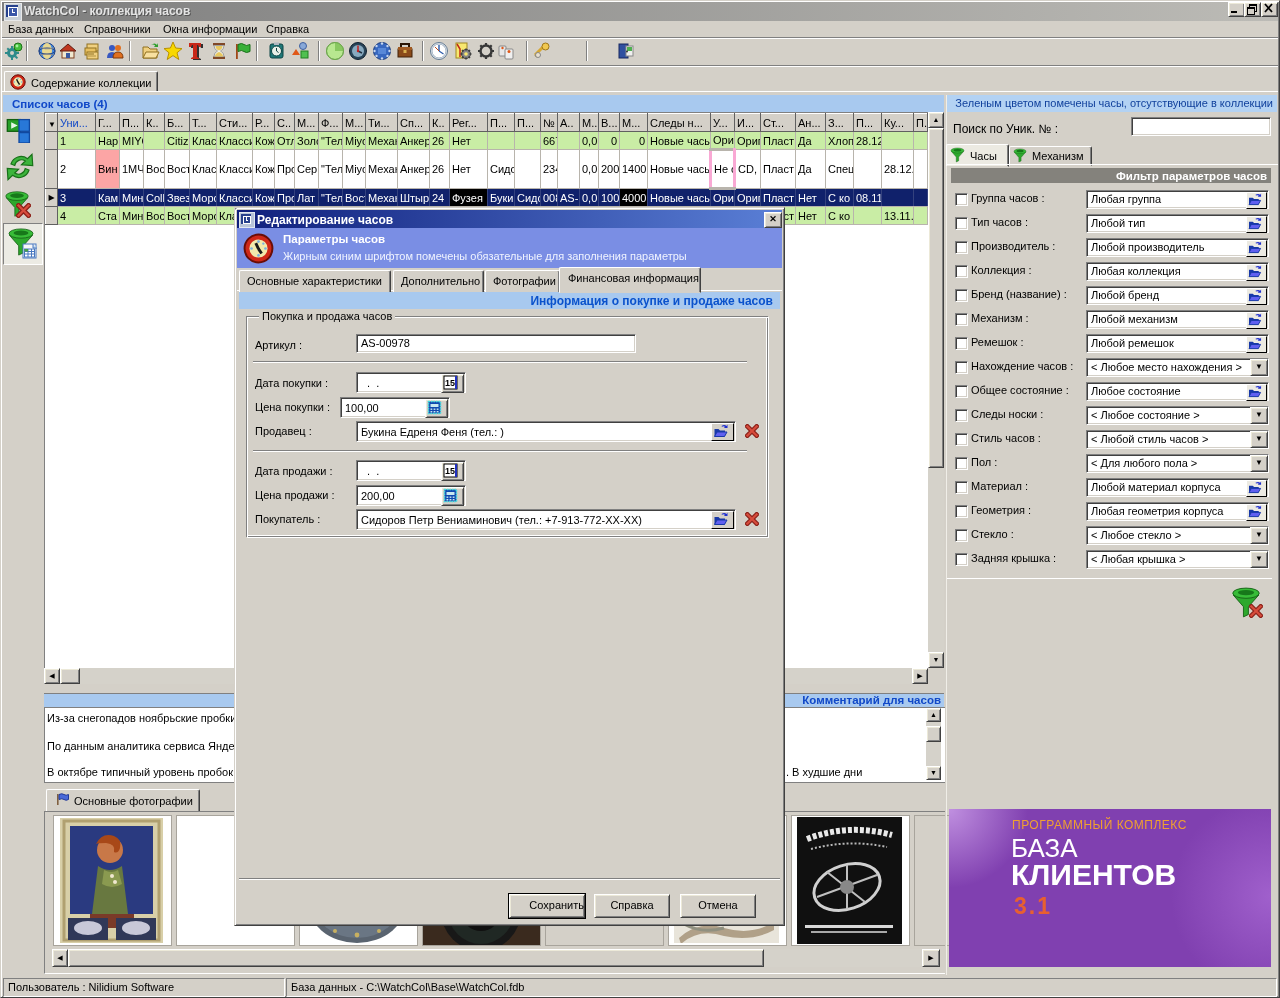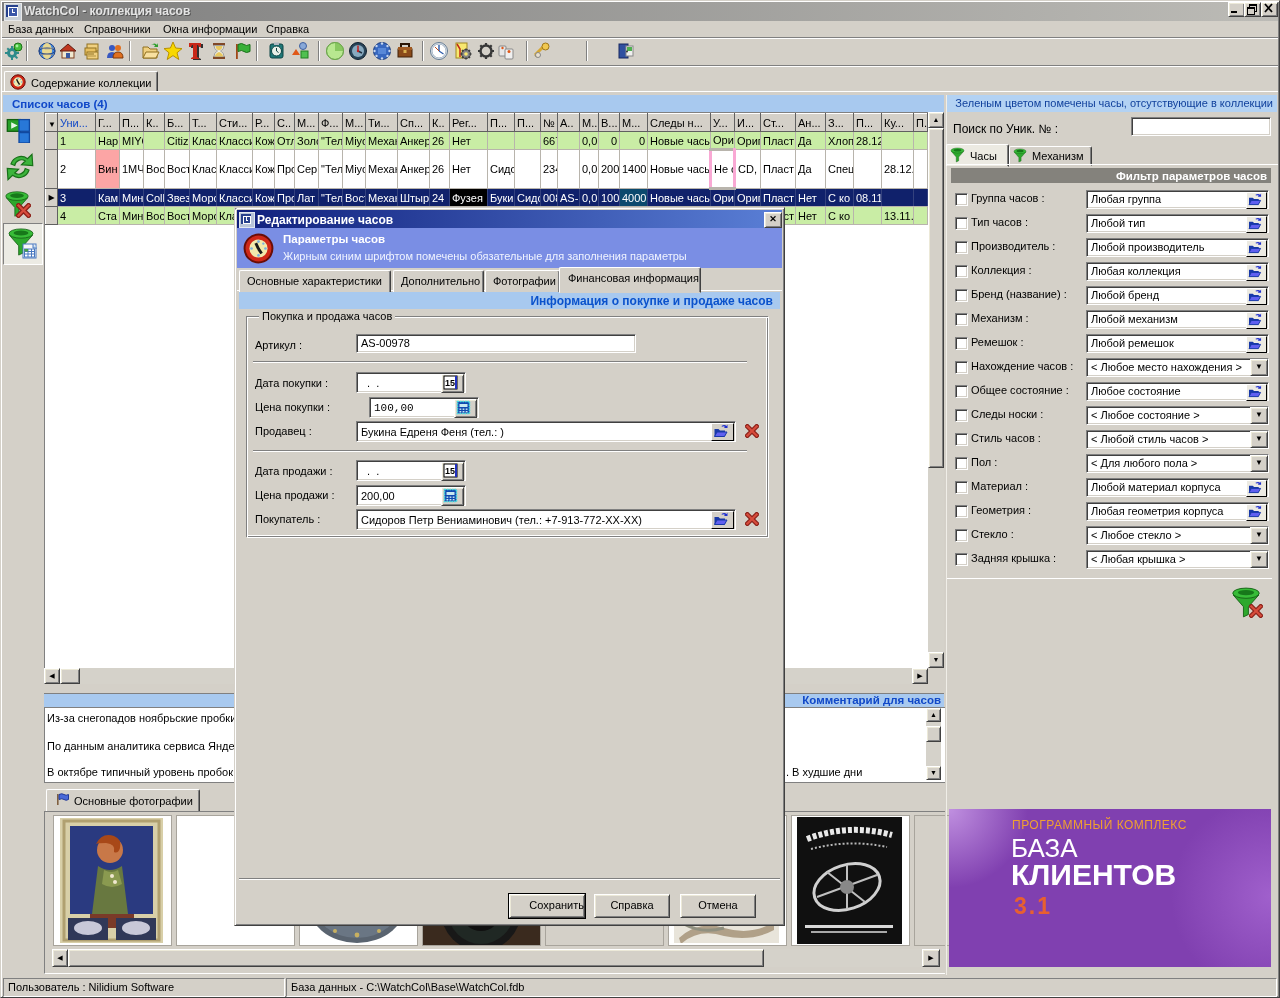--- a/index.html
+++ b/index.html
@@ -407,21 +407,21 @@
           <td style="background:#10216b;color:#fff;border:1px solid #34427e;border-top-color:#b8b4ac;border-bottom-color:#b8b4ac;padding:0 2px;white-space:nowrap;overflow:hidden;text-align:left;">Механ</td>
           <td style="background:#10216b;color:#fff;border:1px solid #34427e;border-top-color:#b8b4ac;border-bottom-color:#b8b4ac;padding:0 2px;white-space:nowrap;overflow:hidden;text-align:left;">Штыр</td>
           <td style="background:#10216b;color:#fff;border:1px solid #34427e;border-top-color:#b8b4ac;border-bottom-color:#b8b4ac;padding:0 2px;white-space:nowrap;overflow:hidden;text-align:left;">24</td>
           <td style="background:#000000;color:#fff;border:1px solid #34427e;border-top-color:#b8b4ac;border-bottom-color:#b8b4ac;padding:0 2px;white-space:nowrap;overflow:hidden;text-align:left;">Фузея</td>
           <td style="background:#10216b;color:#fff;border:1px solid #34427e;border-top-color:#b8b4ac;border-bottom-color:#b8b4ac;padding:0 2px;white-space:nowrap;overflow:hidden;text-align:left;">Буки</td>
           <td style="background:#10216b;color:#fff;border:1px solid #34427e;border-top-color:#b8b4ac;border-bottom-color:#b8b4ac;padding:0 2px;white-space:nowrap;overflow:hidden;text-align:left;">Сидо</td>
           <td style="background:#10216b;color:#fff;border:1px solid #34427e;border-top-color:#b8b4ac;border-bottom-color:#b8b4ac;padding:0 2px;white-space:nowrap;overflow:hidden;text-align:left;">008</td>
           <td style="background:#10216b;color:#fff;border:1px solid #34427e;border-top-color:#b8b4ac;border-bottom-color:#b8b4ac;padding:0 2px;white-space:nowrap;overflow:hidden;text-align:left;">AS-</td>
           <td style="background:#10216b;color:#fff;border:1px solid #34427e;border-top-color:#b8b4ac;border-bottom-color:#b8b4ac;padding:0 2px;white-space:nowrap;overflow:hidden;text-align:right;">0,0</td>
           <td style="background:#10216b;color:#fff;border:1px solid #34427e;border-top-color:#b8b4ac;border-bottom-color:#b8b4ac;padding:0 2px;white-space:nowrap;overflow:hidden;text-align:right;">100</td>
-          <td style="background:#0c4a6e;color:#fff;border:1px solid #34427e;border-top-color:#b8b4ac;border-bottom-color:#b8b4ac;padding:0 2px;white-space:nowrap;overflow:hidden;text-align:right;">4000</td>
+          <td style="background:#000000;color:#fff;border:1px solid #34427e;border-top-color:#b8b4ac;border-bottom-color:#b8b4ac;padding:0 2px;white-space:nowrap;overflow:hidden;text-align:right;">4000</td>
           <td style="background:#10216b;color:#fff;border:1px solid #34427e;border-top-color:#b8b4ac;border-bottom-color:#b8b4ac;padding:0 2px;white-space:nowrap;overflow:hidden;text-align:left;">Новые часы</td>
           <td style="background:#10216b;color:#fff;border:1px solid #34427e;border-top-color:#b8b4ac;border-bottom-color:#b8b4ac;padding:0 2px;white-space:nowrap;overflow:hidden;text-align:left;">Ори</td>
           <td style="background:#10216b;color:#fff;border:1px solid #34427e;border-top-color:#b8b4ac;border-bottom-color:#b8b4ac;padding:0 2px;white-space:nowrap;overflow:hidden;text-align:left;">Ориг</td>
           <td style="background:#10216b;color:#fff;border:1px solid #34427e;border-top-color:#b8b4ac;border-bottom-color:#b8b4ac;padding:0 2px;white-space:nowrap;overflow:hidden;text-align:left;">Пласт</td>
           <td style="background:#10216b;color:#fff;border:1px solid #34427e;border-top-color:#b8b4ac;border-bottom-color:#b8b4ac;padding:0 2px;white-space:nowrap;overflow:hidden;text-align:left;">Нет</td>
           <td style="background:#10216b;color:#fff;border:1px solid #34427e;border-top-color:#b8b4ac;border-bottom-color:#b8b4ac;padding:0 2px;white-space:nowrap;overflow:hidden;text-align:left;">С ко</td>
           <td style="background:#10216b;color:#fff;border:1px solid #34427e;border-top-color:#b8b4ac;border-bottom-color:#b8b4ac;padding:0 2px;white-space:nowrap;overflow:hidden;text-align:left;">08.11</td>
           <td style="background:#10216b;color:#fff;border:1px solid #34427e;border-top-color:#b8b4ac;border-bottom-color:#b8b4ac;padding:0 2px;white-space:nowrap;overflow:hidden;text-align:left;"></td>
           <td style="background:#10216b;color:#fff;border:1px solid #34427e;border-top-color:#b8b4ac;border-bottom-color:#b8b4ac;padding:0 2px;white-space:nowrap;overflow:hidden;text-align:left;"></td>
         </tr>
@@ -847,21 +847,21 @@
       <div style="position:absolute;left:10px;top:4px;font-size:11px;">.&nbsp;&nbsp;.</div>
       <div class="ab btn" style="right:1px;top:1px;width:21px;height:17px;background:#d4d0c8;">
         <svg width="16" height="15" style="position:absolute;left:1px;top:0;" viewBox="0 0 16 15">
           <rect x="1" y="1" width="13" height="13" fill="#fff" stroke="#000"></rect>
           <rect x="12" y="1" width="2" height="13" fill="#2030c0"></rect>
           <text x="7" y="11" font-size="9" font-weight="bold" text-anchor="middle" fill="#000">15</text>
         </svg>
       </div>
     </div>
 <div class="ab" style="left:20px;top:193px;font-size:11px;">Цена покупки :</div>
-<div class="ab inp" style="left:134px;top:189px;width:108px;height:19px;font-family:Liberation Mono, monospace;">
+<div class="ab inp" style="left:105px;top:189px;width:108px;height:19px;">
       <div style="position:absolute;left:4px;top:4px;font-size:11px;">100,00</div>
       <div class="ab btn" style="right:1px;top:1px;width:21px;height:17px;background:#d4d0c8;">
         <svg width="16" height="15" style="position:absolute;left:1px;top:0;" viewBox="0 0 16 15">
           <rect x="1.5" y="1.5" width="12" height="12" fill="#1048b0" stroke="#40e0e0" stroke-dasharray="1.5 1" stroke-width="1.5"></rect>
           <rect x="3.5" y="4" width="8" height="3" fill="#c8e8f0"></rect>
           <g fill="#c8e8f0">
             <rect x="3.5" y="8.5" width="1.8" height="1.4"></rect>
             <rect x="6.6" y="8.5" width="1.8" height="1.4"></rect>
             <rect x="9.7" y="8.5" width="1.8" height="1.4"></rect>
             <rect x="3.5" y="11" width="1.8" height="1.4"></rect>

